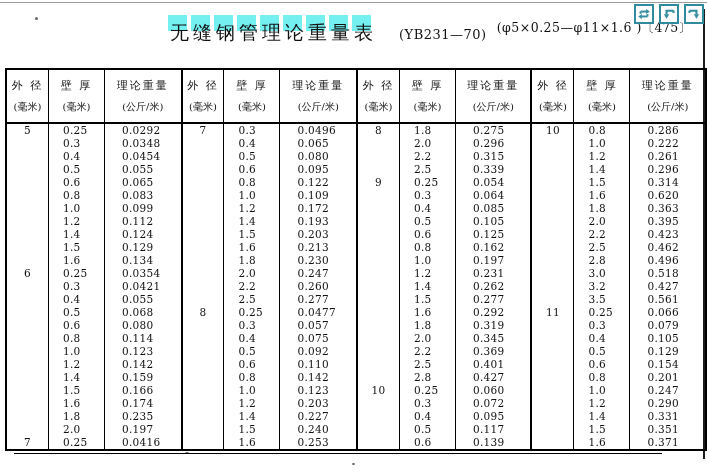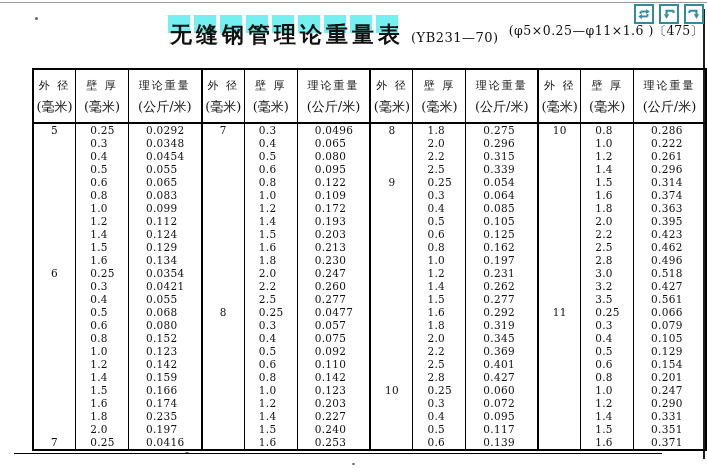--- a/index.html
+++ b/index.html
@@ -9,54 +9,54 @@
   }
   .top-hairline{position:absolute;top:2px;left:0;width:707px;height:1px;background:#9c9c9c;}
   .scan-line{position:absolute;top:9px;left:703px;width:2px;height:450px;background:#1c1c1c;}
   .noise-dot{position:absolute;width:3px;height:3px;border-radius:50%;background:#666;}
   .dot1{top:17px;left:35px;}
   .dot2{top:452px;left:185px;width:4px;height:2px;}
   .dot3{top:463px;left:352px;width:3px;height:2px;}
 
   
   .title-row{position:absolute;top:20px;left:170px;white-space:nowrap;}
-  .page-title{font-weight:bold;font-size:22px;display:inline-block;vertical-align:baseline;}
+  .page-title{font-weight:normal;font-size:19px;display:inline-block;vertical-align:baseline;}
   .tchar{position:relative;display:inline-block;margin-right:4px;z-index:1;}
   .tchar::before{
     content:"";position:absolute;left:-2px;top:-5px;width:1.02em;height:0.82em;
     background:var(--hl,#74f0f0);z-index:-1;
   }
-  .std-code{font-size:13px;margin-left:7px;letter-spacing:0.5px;}
+  .std-code{font-size:13px;margin-left:22px;letter-spacing:0.5px;}
   .range-note{font-size:12.5px;position:relative;top:-7px;margin-left:10px;letter-spacing:0.5px;}
   .page-ref{font-size:12.5px;position:relative;top:-7px;}
 
   
   .viewer-buttons{position:absolute;top:4px;left:634px;display:flex;gap:5px;}
   .vbtn{
     width:20px;height:20px;border:2px solid var(--teal,#2f8b9d);background:#fdfdfd;
     padding:0;display:flex;align-items:center;justify-content:center;cursor:pointer;box-sizing:border-box;
   }
   .vbtn svg{display:block;}
 
   
   .weight-table{
-    position:absolute;top:68px;left:32px;border-collapse:collapse;table-layout:fixed;
+    position:absolute;top:68px;left:5px;border-collapse:collapse;table-layout:fixed;
     border:2px solid #000;
   }
   .weight-table th,.weight-table td{
     padding:0;margin:0;border-left:1px solid #000;overflow:hidden;white-space:nowrap;
   }
   .weight-table th:first-child,.weight-table td:first-child{border-left:none;}
   .weight-table .gs{border-left:2px solid #000;}
   .weight-table th{
     border-bottom:2px solid #000;font-weight:normal;text-align:center;
     font-size:11px;height:52px;vertical-align:middle;
   }
   .weight-table th .hlabel{line-height:22px;letter-spacing:2px;}
-  .weight-table th .hunit{line-height:20px;font-size:13px;letter-spacing:0;}
+  .weight-table th .hunit{line-height:20px;font-size:10px;letter-spacing:0;}
   .weight-table td{height:13px;line-height:13px;font-size:10.5px;letter-spacing:0.3px;}
   .w-od{width:45px;}
   .w-wall{width:48px;}
   .w-wt{width:67px;}
   td.od{text-align:center;}
   td.wall{text-align:left;padding-left:14px;}
   td.wt{text-align:left;padding-left:17px;}
   .bottom-rule{position:absolute;top:453px;left:14px;width:648px;height:1px;background:#000;}
 </style>
 </head>
@@ -240,21 +240,21 @@
         <td class="wall w-wall">0.8</td>
         <td class="wt w-wt">0.083</td>
         <td class="od w-od gs"></td>
         <td class="wall w-wall">1.0</td>
         <td class="wt w-wt">0.109</td>
         <td class="od w-od gs"></td>
         <td class="wall w-wall">0.3</td>
         <td class="wt w-wt">0.064</td>
         <td class="od w-od gs"></td>
         <td class="wall w-wall">1.6</td>
-        <td class="wt w-wt">0.374</td>
+        <td class="wt w-wt">0.620</td>
       </tr>
       <tr>
         <td class="od w-od"></td>
         <td class="wall w-wall">1.0</td>
         <td class="wt w-wt">0.099</td>
         <td class="od w-od gs"></td>
         <td class="wall w-wall">1.2</td>
         <td class="wt w-wt">0.172</td>
         <td class="od w-od gs"></td>
         <td class="wall w-wall">0.4</td>
@@ -385,21 +385,21 @@
         <td class="od w-od gs"></td>
         <td class="wall w-wall">1.8</td>
         <td class="wt w-wt">0.319</td>
         <td class="od w-od gs"></td>
         <td class="wall w-wall">0.3</td>
         <td class="wt w-wt">0.079</td>
       </tr>
       <tr>
         <td class="od w-od"></td>
         <td class="wall w-wall">0.8</td>
-        <td class="wt w-wt">0.152</td>
+        <td class="wt w-wt">0.114</td>
         <td class="od w-od gs"></td>
         <td class="wall w-wall">0.4</td>
         <td class="wt w-wt">0.075</td>
         <td class="od w-od gs"></td>
         <td class="wall w-wall">2.0</td>
         <td class="wt w-wt">0.345</td>
         <td class="od w-od gs"></td>
         <td class="wall w-wall">0.4</td>
         <td class="wt w-wt">0.105</td>
       </tr>

